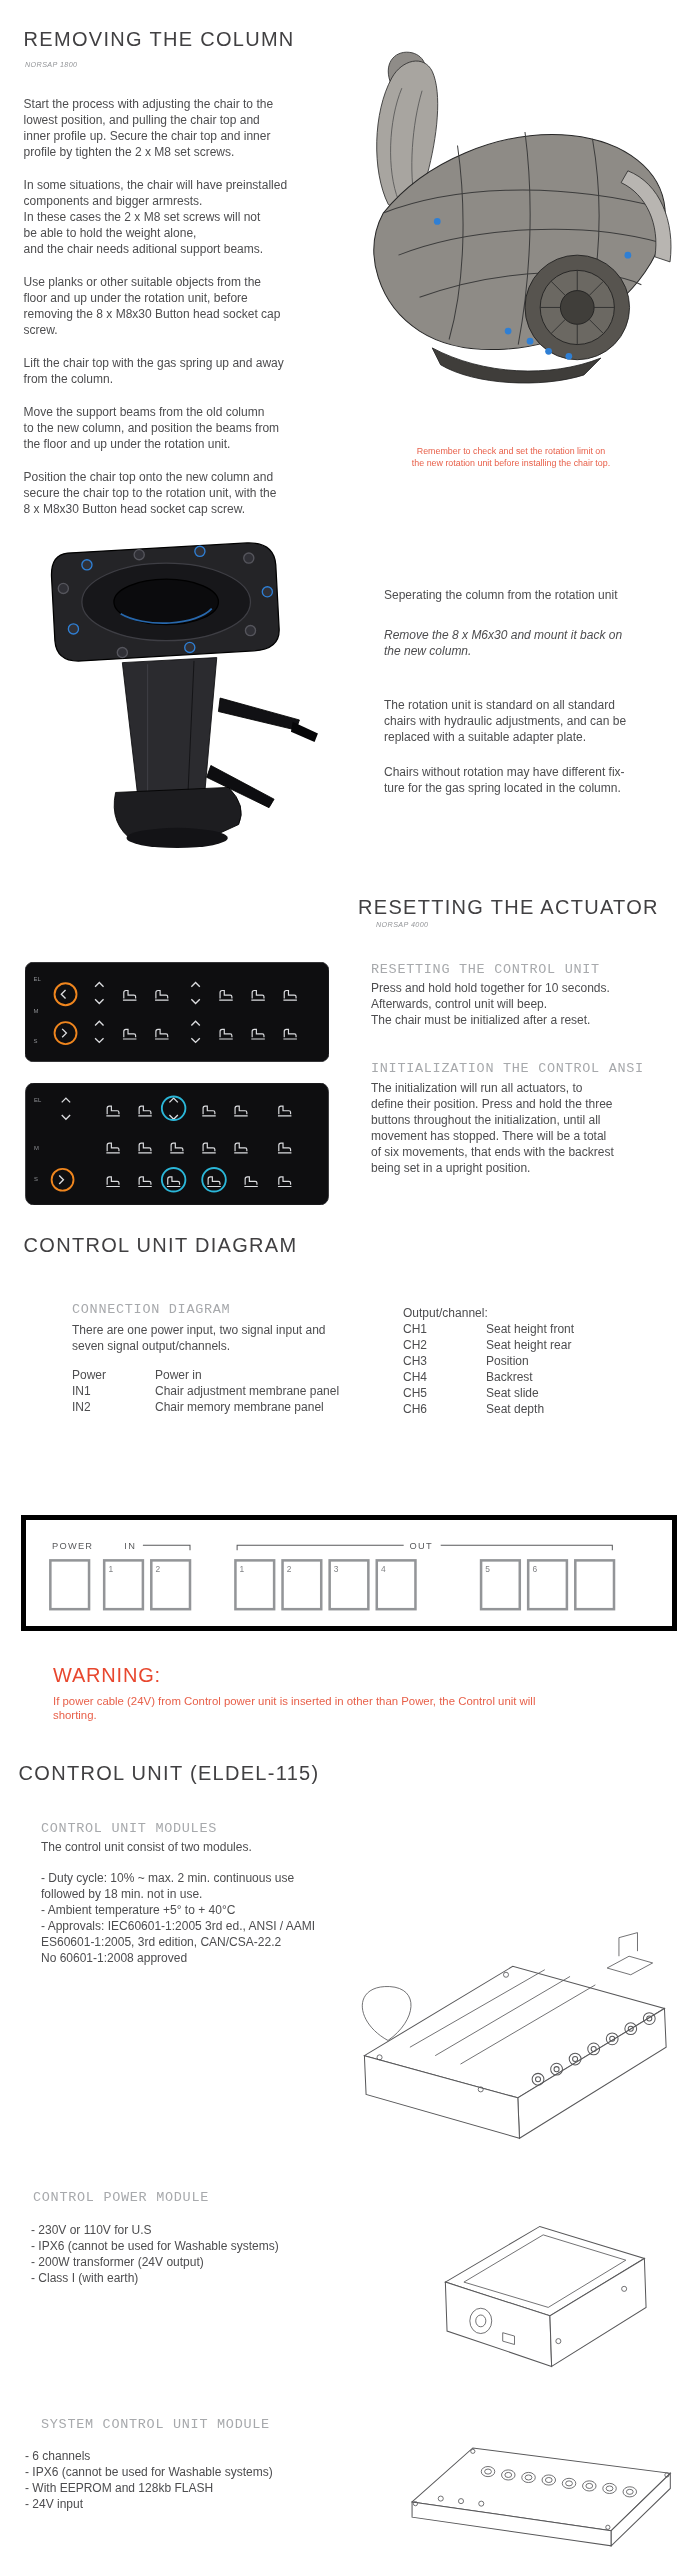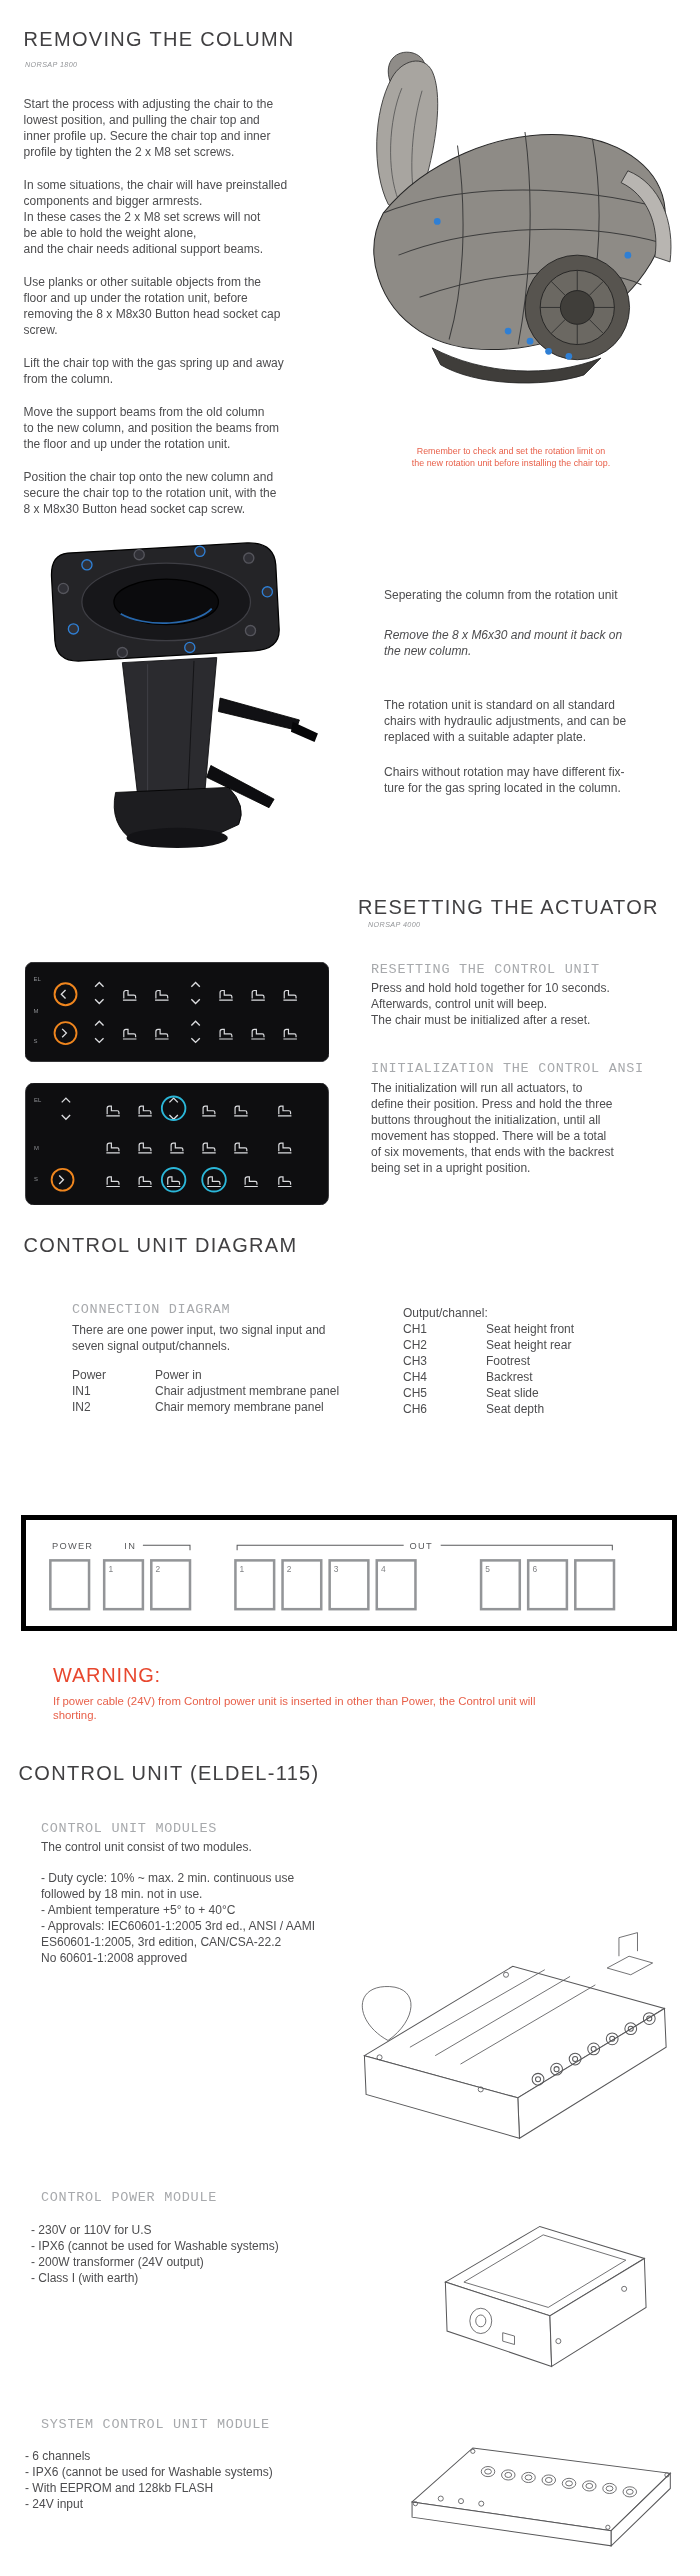--- a/index.html
+++ b/index.html
@@ -128,21 +128,21 @@
     <div class="body pre ital" style="margin-bottom:38px">Remove the 8 x M6x30 and mount it back on
 the new column.</div>
     <div class="body pre" style="margin-bottom:19.4px">The rotation unit is standard on all standard
 chairs with hydraulic adjustments, and can be
 replaced with a suitable adapter plate.</div>
     <div class="body pre">Chairs without rotation may have different fix-
 ture for the gas spring located in the column.</div>
   </div>
 
   <div class="abs title" style="left:358px;top:896px">RESETTING THE ACTUATOR</div>
-  <div class="abs subtitle" style="left:368px;top:920px">NORSAP 4000</div>
+  <div class="abs subtitle" style="left:376px;top:920px">NORSAP 4000</div>
 
   <svg class="abs" style="left:25px;top:962px" width="304" height="100" viewBox="0 0 360 118">
     <defs>
       <g id="ic-seat">
           <path d="M1,13 L1,6 Q1,3.5 3.5,3.5 L6,3.5 L6,9 L13,9 Q15,9 15,11 L15,13 M0,15 L16,15" fill="none" stroke="#dcdde0" stroke-width="1.4"></path>
         </g>
       <g id="ic-up">
           <polyline points="0,5 5,0 10,5" fill="none" stroke="#dcdde0" stroke-width="1.6"></polyline>
         </g>
       <g id="ic-down">
@@ -264,21 +264,21 @@
     <div class="spec-row body">
       <span class="spec-id">CH1</span>
       <span>Seat height front</span>
     </div>
     <div class="spec-row body">
       <span class="spec-id">CH2</span>
       <span>Seat height rear</span>
     </div>
     <div class="spec-row body">
       <span class="spec-id">CH3</span>
-      <span>Footrest</span>
+      <span>Position</span>
     </div>
     <div class="spec-row body">
       <span class="spec-id">CH4</span>
       <span>Backrest</span>
     </div>
     <div class="spec-row body">
       <span class="spec-id">CH5</span>
       <span>Seat slide</span>
     </div>
     <div class="spec-row body">
@@ -365,21 +365,21 @@
         <circle cx="314" cy="160" r="3"></circle>
       <circle cx="336" cy="148" r="7"></circle>
         <circle cx="336" cy="148" r="3"></circle>
       <circle cx="358" cy="136" r="7"></circle>
         <circle cx="358" cy="136" r="3"></circle>
       <circle cx="380" cy="124" r="7"></circle>
         <circle cx="380" cy="124" r="3"></circle>
     </g>
   </svg>
 
-  <div class="abs grayhead" style="left:41px;top:2190px">CONTROL POWER MODULE</div>
+  <div class="abs grayhead" style="left:33px;top:2190px">CONTROL POWER MODULE</div>
   <div class="abs body pre" style="left:31px;top:2222px;width:329px">- 230V or 110V for U.S
 - IPX6 (cannot be used for Washable systems)
 - 200W transformer (24V output)
 - Class I (with earth)</div>
 
   <svg class="abs" style="left:415px;top:2179px" width="253" height="218" viewBox="0 0 300 258">
     <g fill="#ffffff" stroke="#58585a" stroke-width="1.2">
       <path d="M36,122 L148,56 L272,94 L160,162 Z"></path>
       <path d="M36,122 L160,162 L162,222 L38,180 Z"></path>
       <path d="M272,94 L160,162 L162,222 L274,152 Z"></path>

